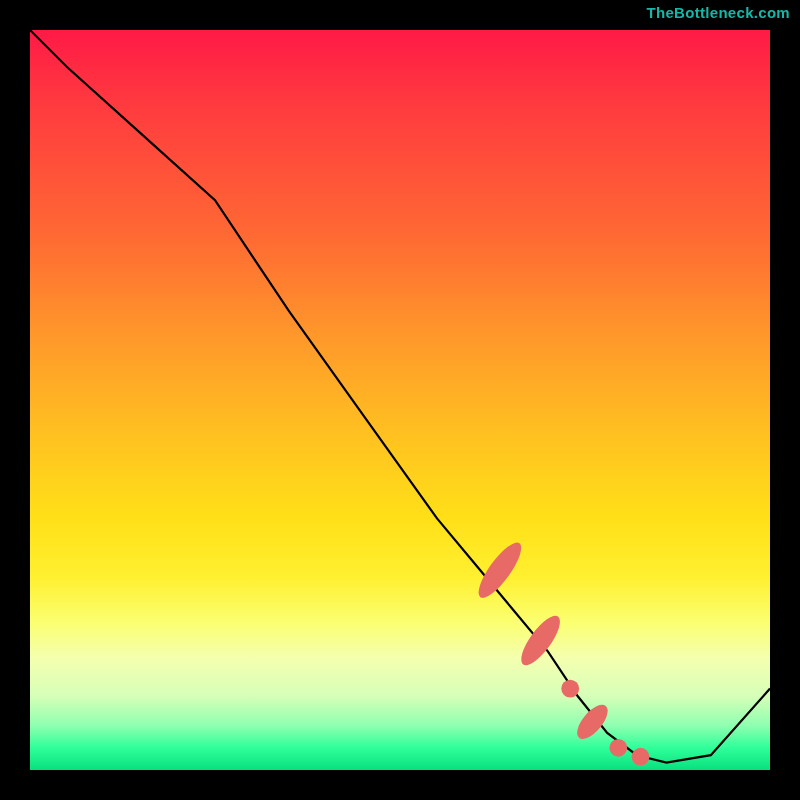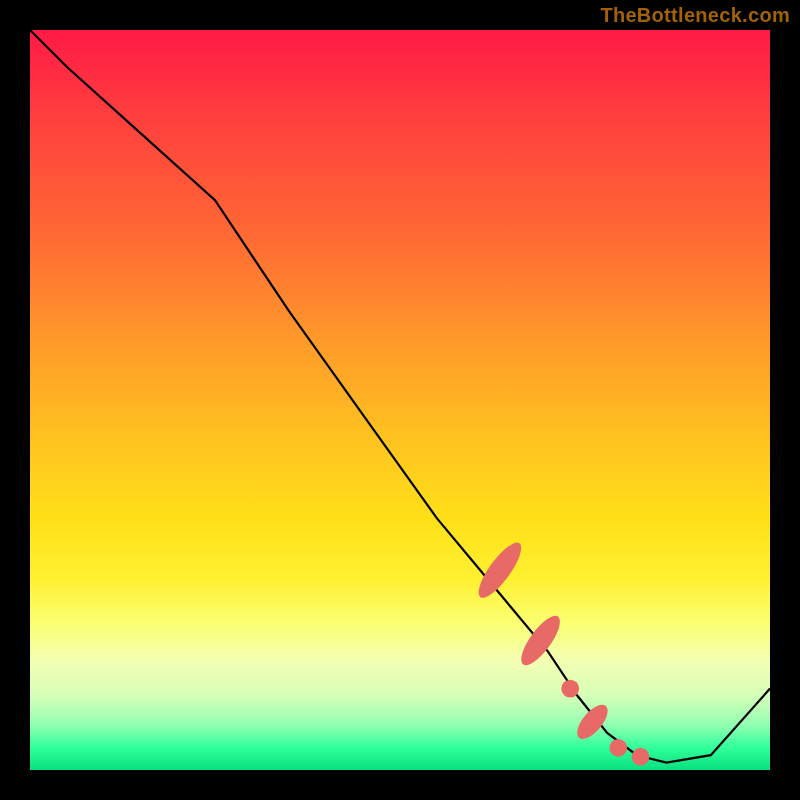--- a/index.html
+++ b/index.html
@@ -47,22 +47,22 @@
     position: absolute;
     left: 0;
     top: 0;
     width: 740px;
     height: 740px;
   }
   .watermark {
     position: absolute;
     top: 4px;
     right: 10px;
-    color: #a16207;
-    font-size: 20px;
+    color: #14b8a6;
+    font-size: 15px;
     font-weight: 600;
     letter-spacing: 0.3px;
     user-select: none;
   }
 </style>
 </head>
 <body>
 
 <div class="frame">
   <div class="plot">

